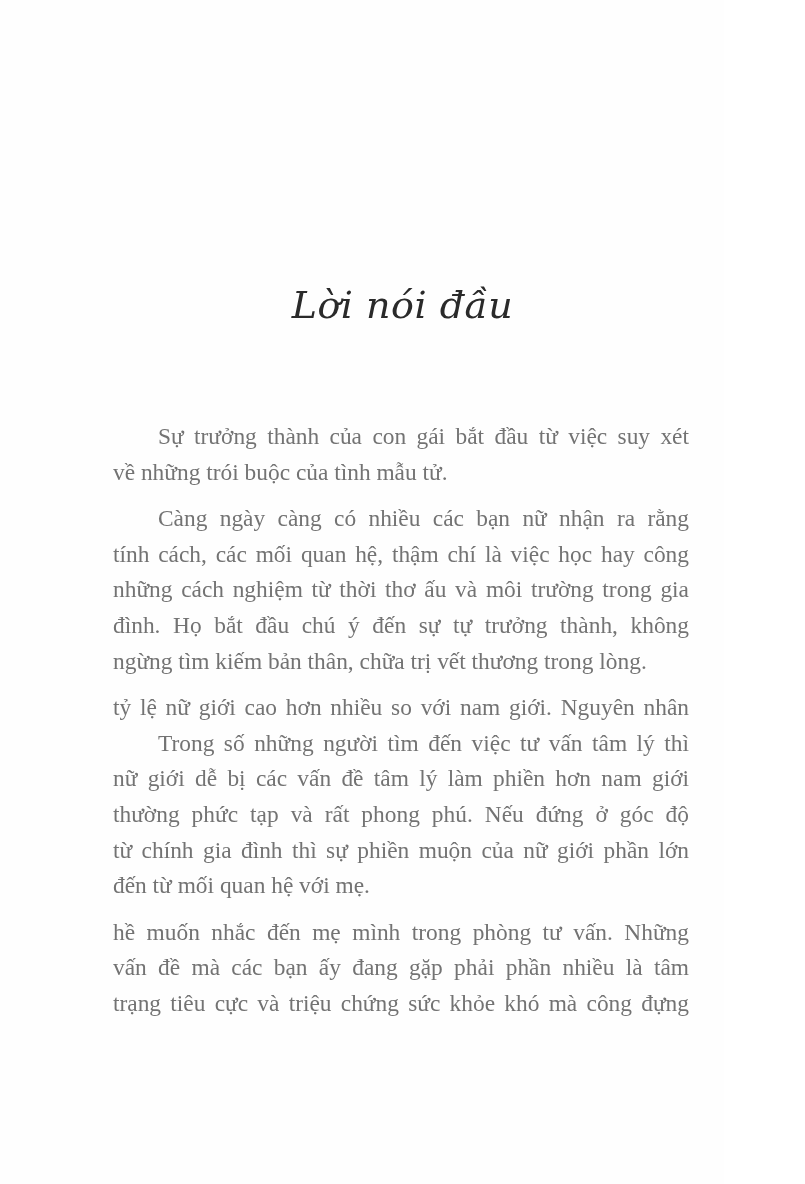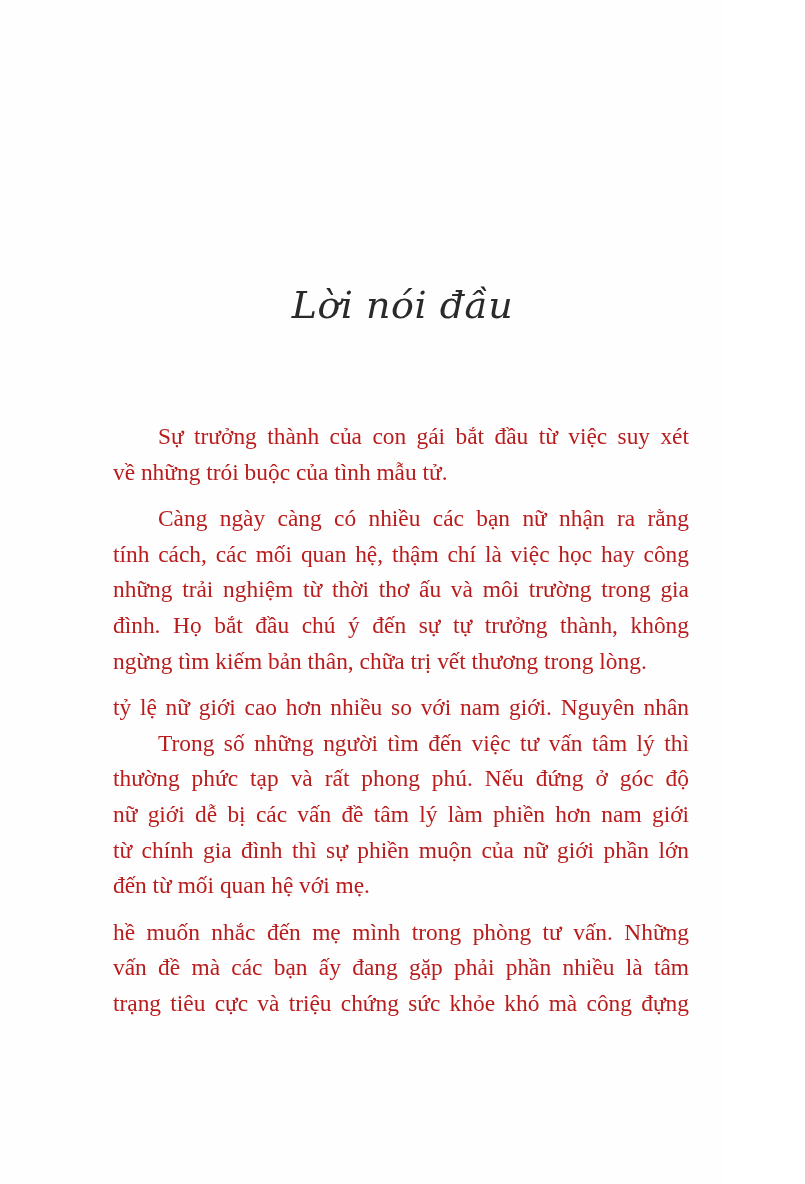--- a/index.html
+++ b/index.html
@@ -35,21 +35,21 @@
       line-height: 60px;
     }
     .body-text {
       position: absolute;
       left: 113px;
       top: 419px;
       width: 576px;
       font-family: "Liberation Serif", serif;
       font-size: 23.4px;
       line-height: 35.6px;
-      color: #b91c1c;
+      color: #737373;
       text-align: justify;
     }
     .body-text p {
       margin: 0 0 11px 0;
       text-indent: 45px;
     }
     .line {
       display: block;
       text-align: justify;
       text-align-last: justify;
@@ -70,29 +70,29 @@
   <div class="title">Lời nói đầu</div>
 
   <div class="body-text">
     <p>
       <span class="line indent">Sự trưởng thành của con gái bắt đầu từ việc suy xét</span>
       <span class="line last">về những trói buộc của tình mẫu tử.</span>
     </p>
     <p>
       <span class="line indent">Càng ngày càng có nhiều các bạn nữ nhận ra rằng</span>
       <span class="line">tính cách, các mối quan hệ, thậm chí là việc học hay công</span>
-      <span class="line">những trải nghiệm từ thời thơ ấu và môi trường trong gia</span>
+      <span class="line">những cách nghiệm từ thời thơ ấu và môi trường trong gia</span>
       <span class="line">đình. Họ bắt đầu chú ý đến sự tự trưởng thành, không</span>
       <span class="line last">ngừng tìm kiếm bản thân, chữa trị vết thương trong lòng.</span>
     </p>
     <p>
       <span class="line">tỷ lệ nữ giới cao hơn nhiều so với nam giới. Nguyên nhân</span>
       <span class="line indent">Trong số những người tìm đến việc tư vấn tâm lý thì</span>
+      <span class="line">nữ giới dễ bị các vấn đề tâm lý làm phiền hơn nam giới</span>
       <span class="line">thường phức tạp và rất phong phú. Nếu đứng ở góc độ</span>
-      <span class="line">nữ giới dễ bị các vấn đề tâm lý làm phiền hơn nam giới</span>
       <span class="line">từ chính gia đình thì sự phiền muộn của nữ giới phần lớn</span>
       <span class="line last">đến từ mối quan hệ với mẹ.</span>
     </p>
     <p>
       <span class="line">hề muốn nhắc đến mẹ mình trong phòng tư vấn. Những</span>
       <span class="line">vấn đề mà các bạn ấy đang gặp phải phần nhiều là tâm</span>
       <span class="line">trạng tiêu cực và triệu chứng sức khỏe khó mà công đựng</span>
     </p>
   </div>
 </div>

